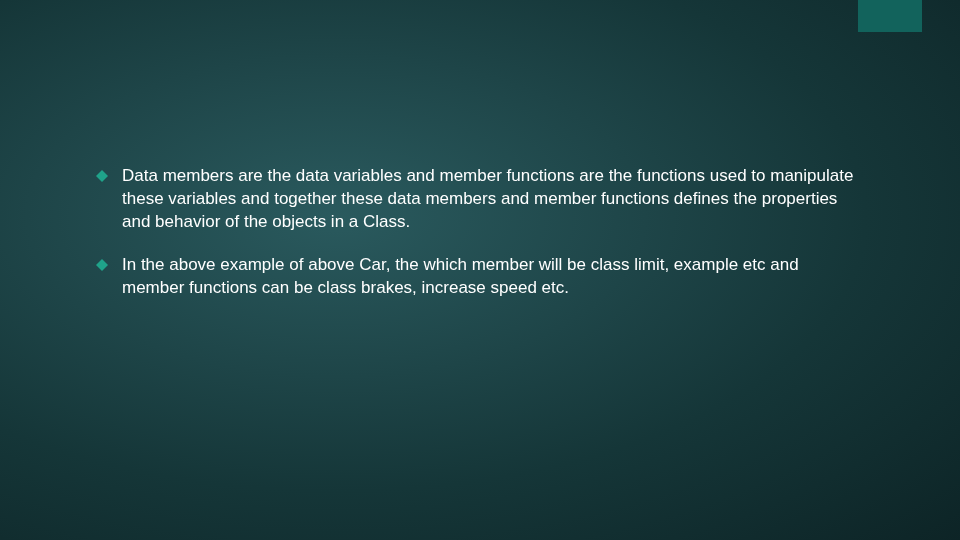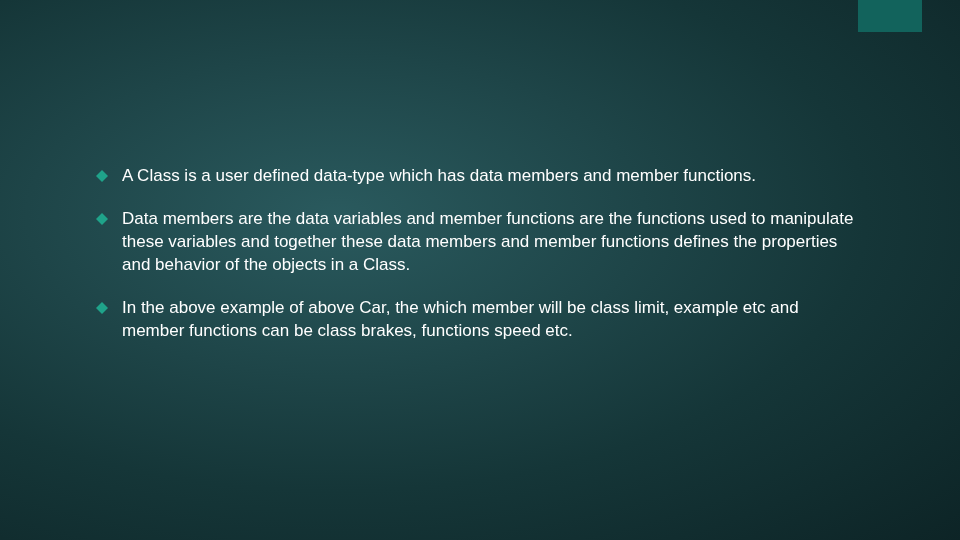--- a/index.html
+++ b/index.html
@@ -43,40 +43,32 @@
   .bullet-text { flex: 1; }
   .bullet-text .italic { }
 </style>
 </head>
 <body>
 
 <div class="accent-bar"></div>
 
 <div class="content">
 
-  <div class="bullet-item">
-    <span class="bullet-icon">
-      <svg viewBox="0 0 10 10" width="12" height="12">
-          <polygon points="5,0 10,5 5,10 0,5" fill="currentColor"></polygon>
-        </svg>
-    </span>
-    <span class="bullet-text"><span>A Class is a user defined data-type which has data members and member functions.</span></span>
-  </div>
 
   <div class="bullet-item">
     <span class="bullet-icon">
       <svg viewBox="0 0 10 10" width="12" height="12">
           <polygon points="5,0 10,5 5,10 0,5" fill="currentColor"></polygon>
         </svg>
     </span>
     <span class="bullet-text"><span>Data members are the data variables and member functions are the functions used to manipulate these variables and together these data members and member functions defines the properties and behavior of the objects in a Class.</span></span>
   </div>
 
   <div class="bullet-item">
     <span class="bullet-icon">
       <svg viewBox="0 0 10 10" width="12" height="12">
           <polygon points="5,0 10,5 5,10 0,5" fill="currentColor"></polygon>
         </svg>
     </span>
-    <span class="bullet-text"><span>In the above example of above </span><span class="italic">Car</span><span>, the which member will be </span><span class="italic">class limit</span><span>, </span><span class="italic">example</span><span> etc and member functions can be </span><span class="italic">class brakes</span><span>, </span><span class="italic">functions speed</span><span> etc.</span></span>
+    <span class="bullet-text"><span>In the above example of above </span><span class="italic">Car</span><span>, the which member will be </span><span class="italic">class limit</span><span>, </span><span class="italic">example</span><span> etc and member functions can be </span><span class="italic">class brakes</span><span>, </span><span class="italic">increase speed</span><span> etc.</span></span>
   </div>
 
 </div>
 
 </body></html>

